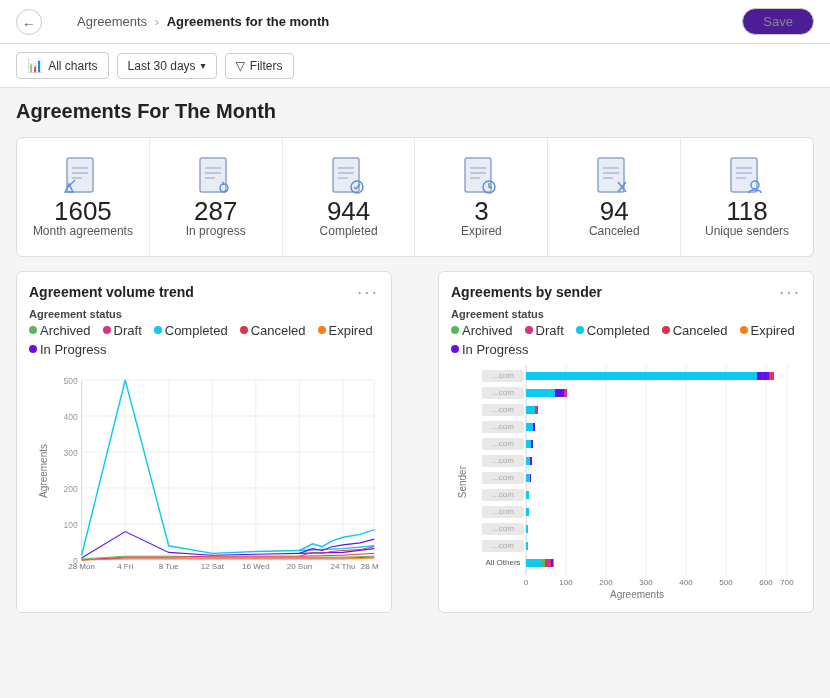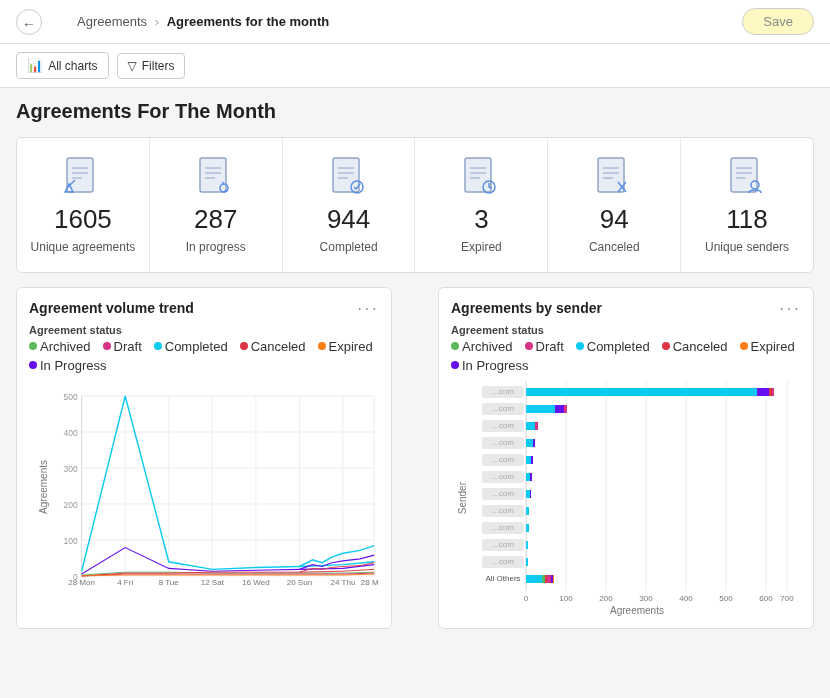--- a/index.html
+++ b/index.html
@@ -4,34 +4,34 @@
   <style>
     * { box-sizing: border-box; margin: 0; padding: 0; }
     body { font-family: -apple-system, BlinkMacSystemFont, 'Segoe UI', sans-serif; background: #f5f5f5; width: 830px; height: 698px; overflow: hidden; font-size: 13px; color: #333; }
 
     
     .header { display: flex; align-items: center; justify-content: space-between; padding: 8px 16px; background: #fff; border-bottom: 1px solid #e0e0e0; height: 44px; }
     .header-left { display: flex; align-items: center; gap: 8px; }
     .back-btn { width: 26px; height: 26px; border-radius: 50%; border: 1px solid #ccc; background: #fff; display: flex; align-items: center; justify-content: center; cursor: pointer; font-size: 14px; color: #555; }
     .breadcrumb { font-size: 13px; color: #555; margin-left: 27px; }
     .breadcrumb span.current { font-weight: 600; color: #222; }
-    .save-btn { background: #fef9c3; border: 1px solid #ccc; border-radius: 16px; padding: 5px 20px; font-size: 13px; color: #888; cursor: pointer; }
+    .save-btn { background: #4c1d95; border: 1px solid #ccc; border-radius: 16px; padding: 5px 20px; font-size: 13px; color: #888; cursor: pointer; }
 
     
     .toolbar { display: flex; align-items: center; gap: 8px; padding: 8px 16px; background: #fff; border-bottom: 1px solid #e0e0e0; height: 44px; }
     .toolbar-btn { display: flex; align-items: center; gap: 5px; border: 1px solid #ccc; border-radius: 4px; padding: 5px 10px; background: #fff; cursor: pointer; font-size: 12px; color: #333; }
     .toolbar-btn .icon { font-size: 13px; }
 
     
     .main { padding: 12px 16px; background: #f5f5f5; height: calc(698px - 88px); overflow-y: auto; }
     .page-title { font-size: 20px; font-weight: 600; color: #222; margin-bottom: 14px; }
 
     
     .stats-row { display: flex; gap: 0; background: #fff; border: 1px solid #ddd; border-radius: 6px; margin-bottom: 14px; overflow: hidden; }
-    .stat-card { flex: 1; padding: 16px 12px; text-align: center; border-right: 1px solid #e8e8e8; display: flex; flex-direction: column; align-items: center; gap: 8px; }
+    .stat-card { flex: 1; padding: 16px 12px; text-align: center; border-right: 1px solid #e8e8e8; display: flex; flex-direction: column; align-items: center; }
     .stat-card:last-child { border-right: none; }
     .stat-icon { width: 52px; height: 44px; display: flex; align-items: center; justify-content: center; }
     .stat-icon svg { width: 44px; height: 40px; }
     .stat-number { font-size: 26px; font-weight: 300; color: #222; line-height: 1; }
     .stat-label { font-size: 12px; color: #555; text-align: center; line-height: 1.3; }
 
     
     .charts-row { display: flex; }
     .chart-card { background: #fff; border: 1px solid #ddd; border-radius: 6px; padding: 12px; flex: 1; }
     .chart-header { display: flex; justify-content: space-between; align-items: flex-start; margin-bottom: 6px; }
@@ -57,20 +57,24 @@
   </div>
   <button class="save-btn">Save</button>
 </div>
 
 <div class="toolbar">
   <button class="toolbar-btn">
     <span class="icon">📊</span>
     <span>All charts</span>
   </button>
   <button class="toolbar-btn">
+    <span>Last 30 days</span>
+    <span style="font-size:10px;">▾</span>
+  </button>
+  <button class="toolbar-btn">
     <span>▽</span>
     <span>Filters</span>
   </button>
 </div>
 
 <div class="main">
   <div class="page-title">Agreements For The Month</div>
 
   <div class="stats-row">
 
@@ -79,21 +83,21 @@
         <svg viewBox="0 0 44 40" fill="none" xmlns="http://www.w3.org/2000/svg">
           <rect x="6" y="2" width="26" height="34" rx="2" fill="#e8edf5" stroke="#8fa4c8" stroke-width="1.5"></rect>
           <line x1="11" y1="12" x2="27" y2="12" stroke="#8fa4c8" stroke-width="1.2"></line>
           <line x1="11" y1="17" x2="27" y2="17" stroke="#8fa4c8" stroke-width="1.2"></line>
           <line x1="11" y1="22" x2="21" y2="22" stroke="#8fa4c8" stroke-width="1.2"></line>
           <polygon points="8,28 4,36 12,36" fill="none" stroke="#5b8fe0" stroke-width="1.5"></polygon>
           <line x1="6" y1="32" x2="14" y2="24" stroke="#5b8fe0" stroke-width="1.5"></line>
         </svg>
       </div>
       <div class="stat-number">1605</div>
-      <div class="stat-label">Unique
+      <div class="stat-label">Month
 agreements</div>
     </div>
 
     <div class="stat-card">
       <div class="stat-icon">
         <svg viewBox="0 0 44 40" fill="none" xmlns="http://www.w3.org/2000/svg">
           <rect x="6" y="2" width="26" height="34" rx="2" fill="#e8edf5" stroke="#8fa4c8" stroke-width="1.5"></rect>
           <line x1="11" y1="12" x2="27" y2="12" stroke="#8fa4c8" stroke-width="1.2"></line>
           <line x1="11" y1="17" x2="27" y2="17" stroke="#8fa4c8" stroke-width="1.2"></line>
           <line x1="11" y1="22" x2="21" y2="22" stroke="#8fa4c8" stroke-width="1.2"></line>

